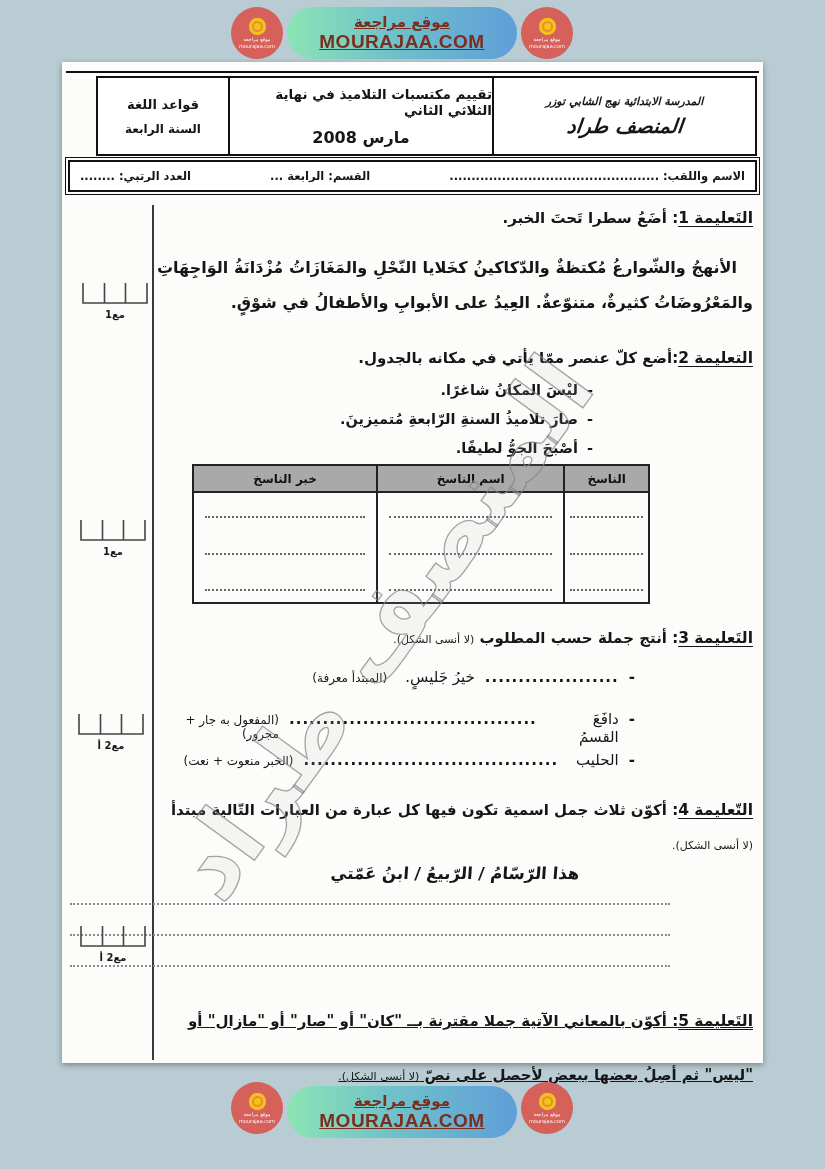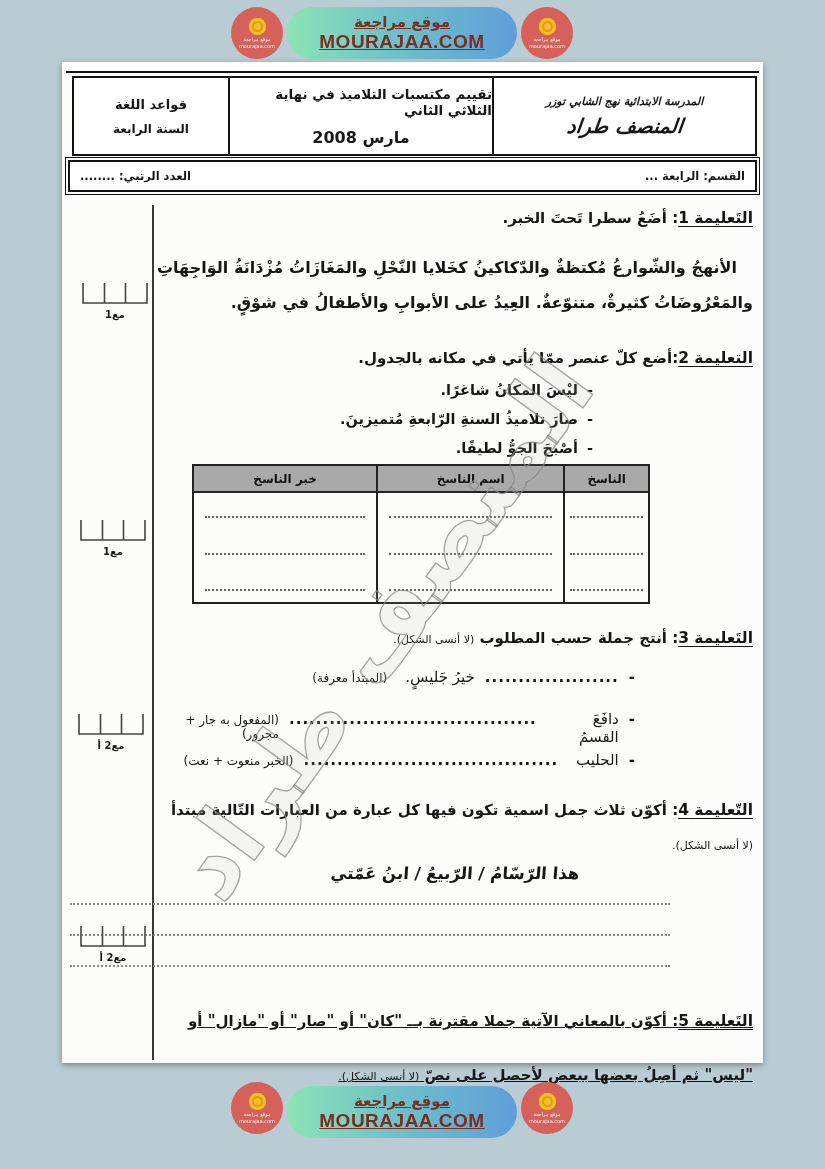--- a/index.html
+++ b/index.html
@@ -27,21 +27,21 @@
 
   .head-table { position:absolute; left:6px; right:6px; top:14px; height:80px; display:flex; direction:rtl; }
   .head-cell { border:2px solid #111; background:#fff; display:flex; flex-direction:column; align-items:center; justify-content:center; }
   .head-cell + .head-cell { margin-right:-2px; }
   .hc-school { width:265px;font-style:italic; }
   .hc-school .l1 { font-size:11px; font-weight:bold; }
   .hc-school .l2 { font-size:20px; font-weight:bold; margin-top:6px; transform:skewX(-6deg); }
   .hc-exam { width:266px; }
   .hc-exam .l1 { font-size:13.5px; font-weight:bold; }
   .hc-exam .l2 { font-size:16px; font-weight:bold; margin-top:10px; }
-  .hc-subj { width:158px; }
+  .hc-subj { width:134px; }
   .hc-subj .l1 { font-size:13px; font-weight:bold; }
   .hc-subj .l2 { font-size:12px; font-weight:bold; margin-top:10px; }
 
   .name-row { position:absolute; left:6px; right:6px; top:98px; height:32px; border:2px solid #111;
     outline:1px solid #111; outline-offset:2px; background:#fff;
     display:flex; align-items:center; justify-content:space-between; padding:0 10px; font-size:11.5px; font-weight:bold; }
 
   
   .vrule { position:absolute; left:90px; top:143px; width:2px; height:855px; background:#3a3a3a; }
 
@@ -112,20 +112,21 @@
         <span class="l1">تقييم مكتسبات التلاميذ في نهاية الثلاثي الثاني</span>
         <span class="l2">مارس 2008</span>
       </div>
       <div class="head-cell hc-subj">
         <span class="l1">قواعد اللغة</span>
         <span class="l2">السنة الرابعة</span>
       </div>
     </div>
 
     <div class="name-row">
+      <span>الاسم واللقب: ................................................</span>
       <span>القسم: الرابعة ...</span>
       <span>العدد الرتبي: ........</span>
     </div>
 
     <div class="vrule"></div>
 
     <div class="block" style="top:146px;">
       <span class="ex-title">التَعليمة 1</span><span class="ex-text">: أضَعُ سطرا تَحتَ الخبر.</span>
     </div>
     <div class="block para" style="top:188px;">الأنهجُ والشّوارعُ مُكتظةٌ والدّكاكينُ كخَلايا النّحْلِ والمَغَازَاتُ مُزْدَانَةُ الوَاجِهَاتِ والمَعْرُوضَاتُ كثيرةٌ، متنوّعةٌ. العِيدُ على الأبوابِ والأطفالُ في شوْقٍ.</div>

